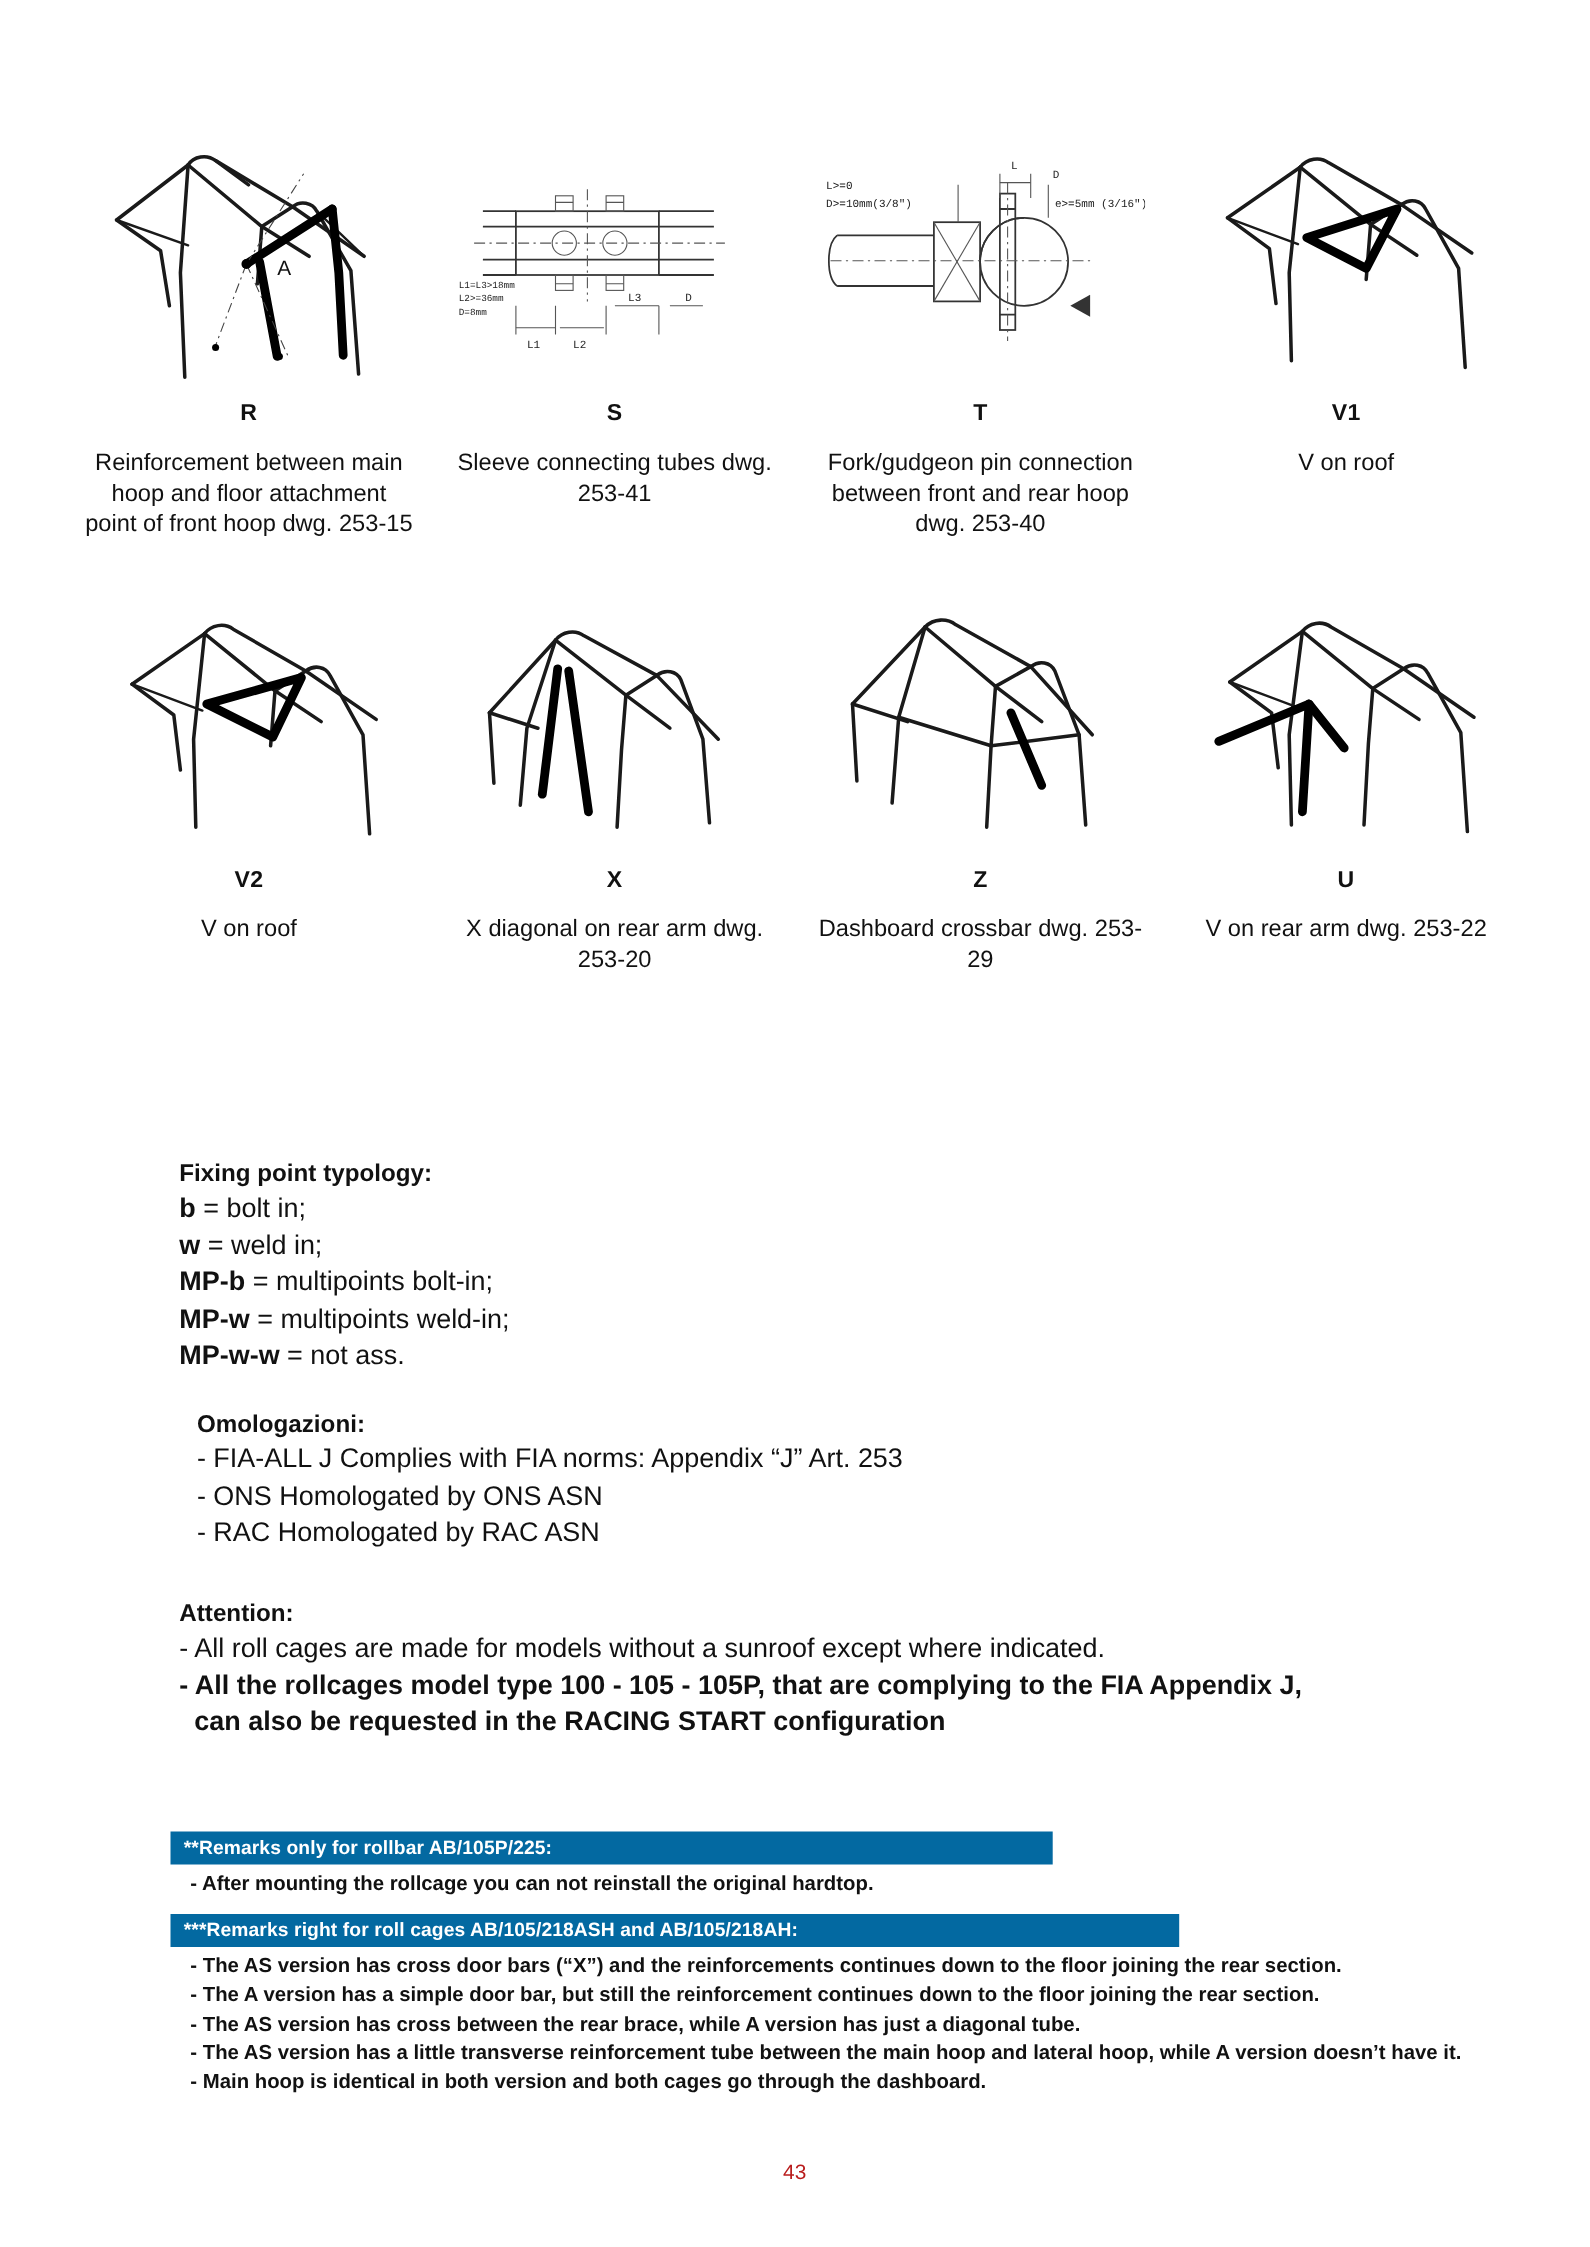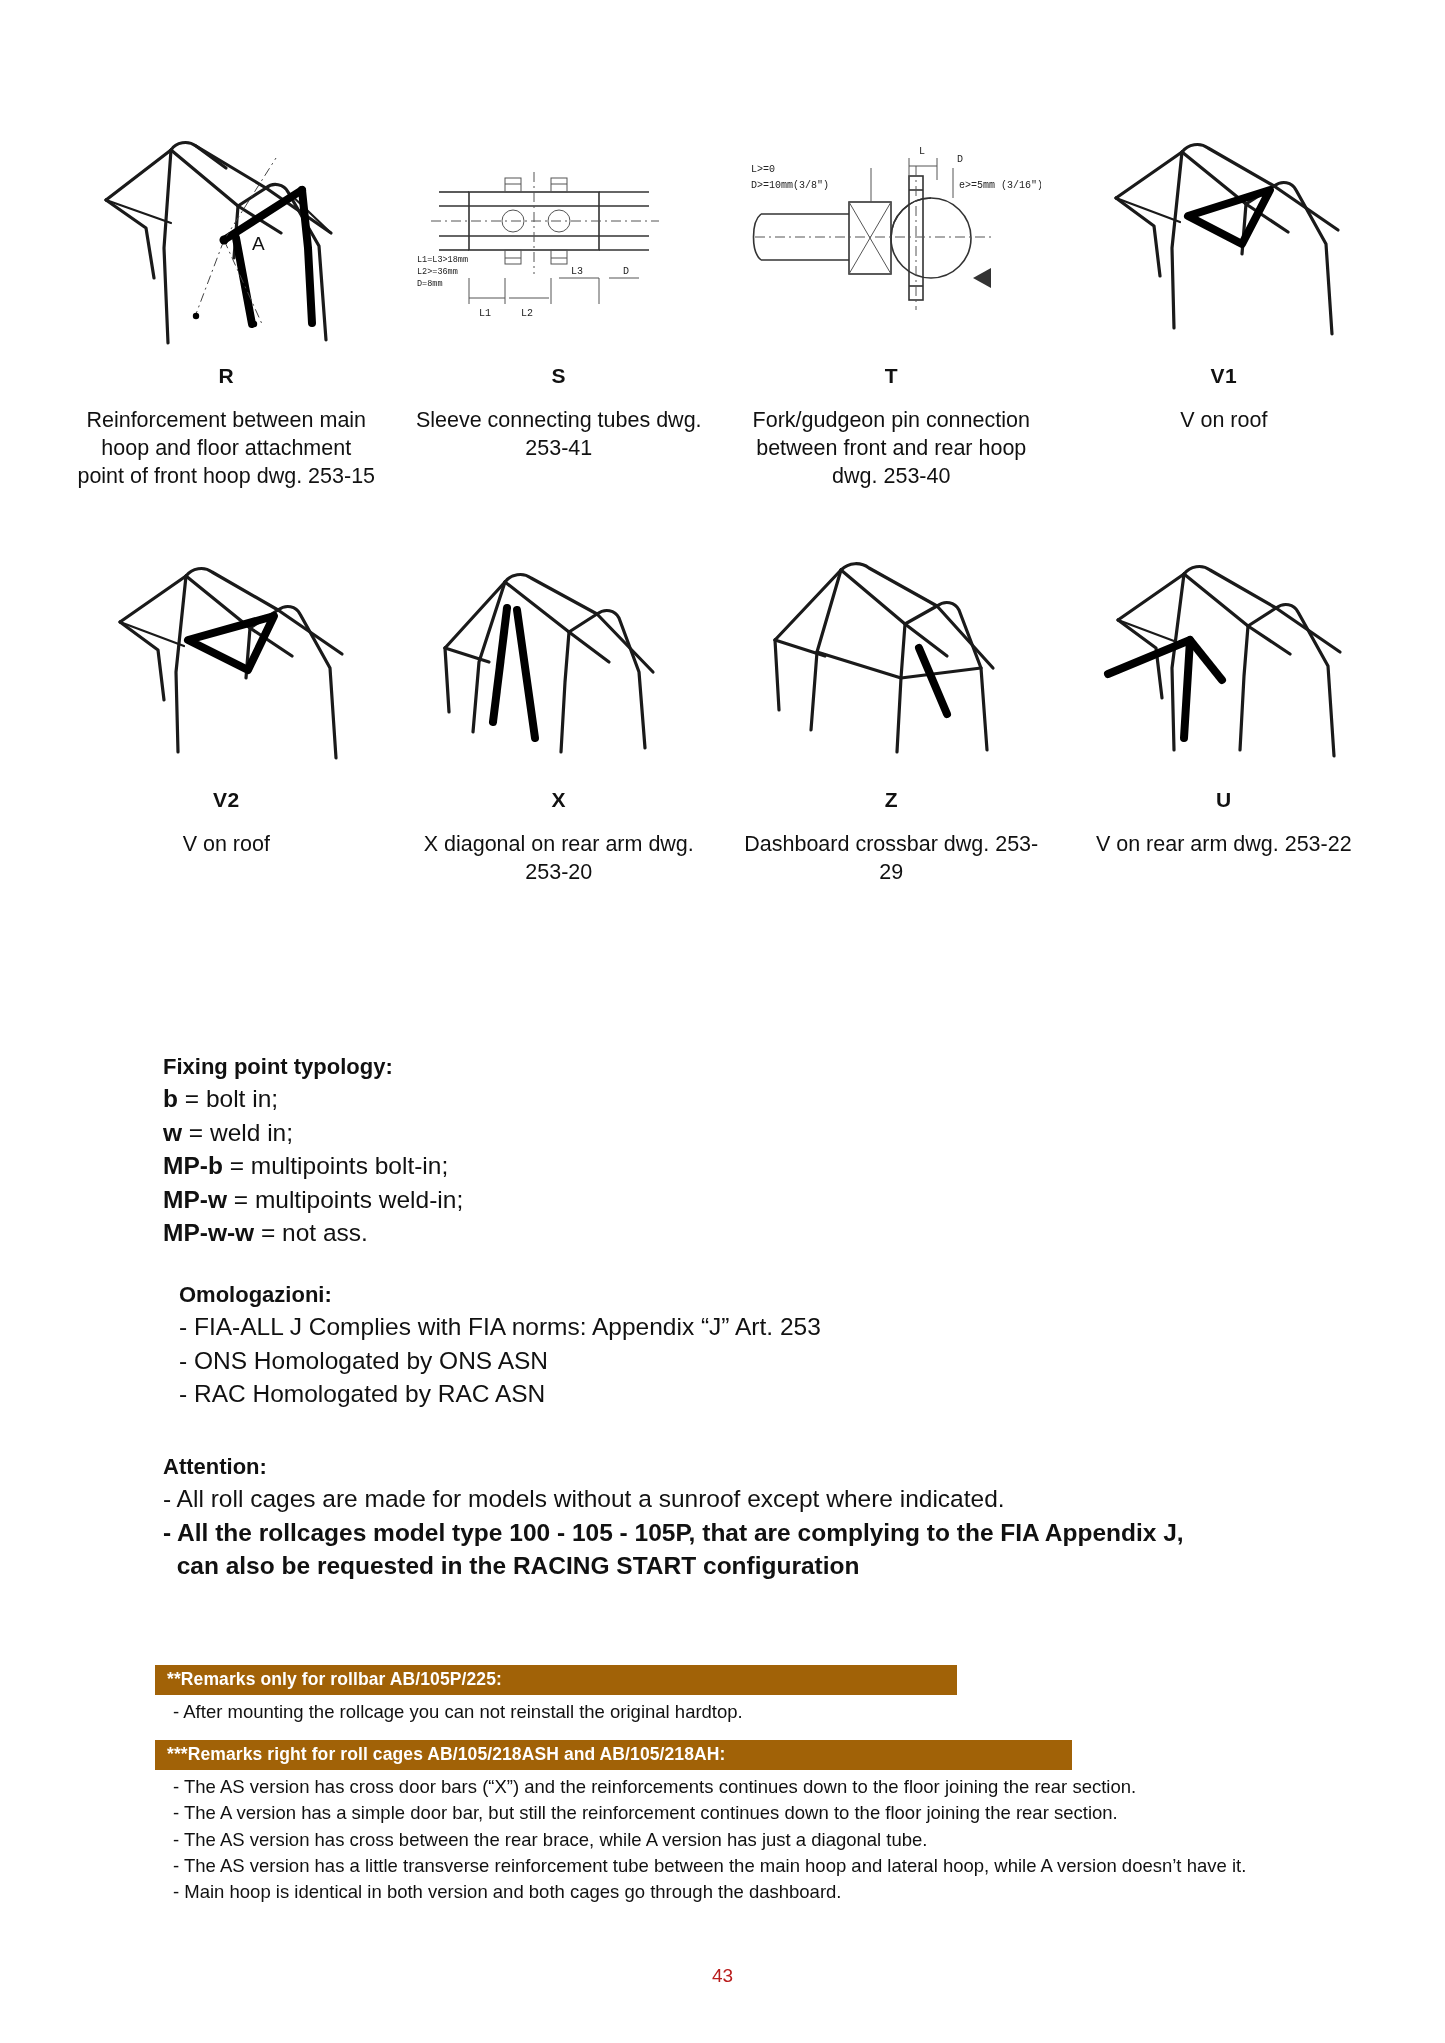--- a/index.html
+++ b/index.html
@@ -80,34 +80,35 @@
   #fixing { top: 1052px; }
   #omolog { top: 1280px; margin-left: 16px; }
   #attention { top: 1452px; }
 
   
   .remark-wrap { position: absolute; left: 155px; width: 1200px; }
   #remark1 { top: 1665px; }
   #remark2 { top: 1740px; }
 
   .remark-bar {
-    background: #a16207;
+    background: #0369a1;
     color: #ffffff;
     font-weight: bold;
     font-size: 17.5px;
     padding: 4px 0 5px 12px;
     letter-spacing: .1px;
   }
   #remark1 .remark-bar { width: 790px; }
   #remark2 .remark-bar { width: 905px; }
 
   .remark-lines {
     font-size: 18.5px;
     line-height: 1.42;
     padding: 4px 0 0 18px;
+    font-weight: bold;
   }
 
   .pagenum {
     position: absolute;
     top: 1965px;
     left: 0;
     width: 1445px;
     text-align: center;
     font-size: 19px;
     color: #b91c1c;

